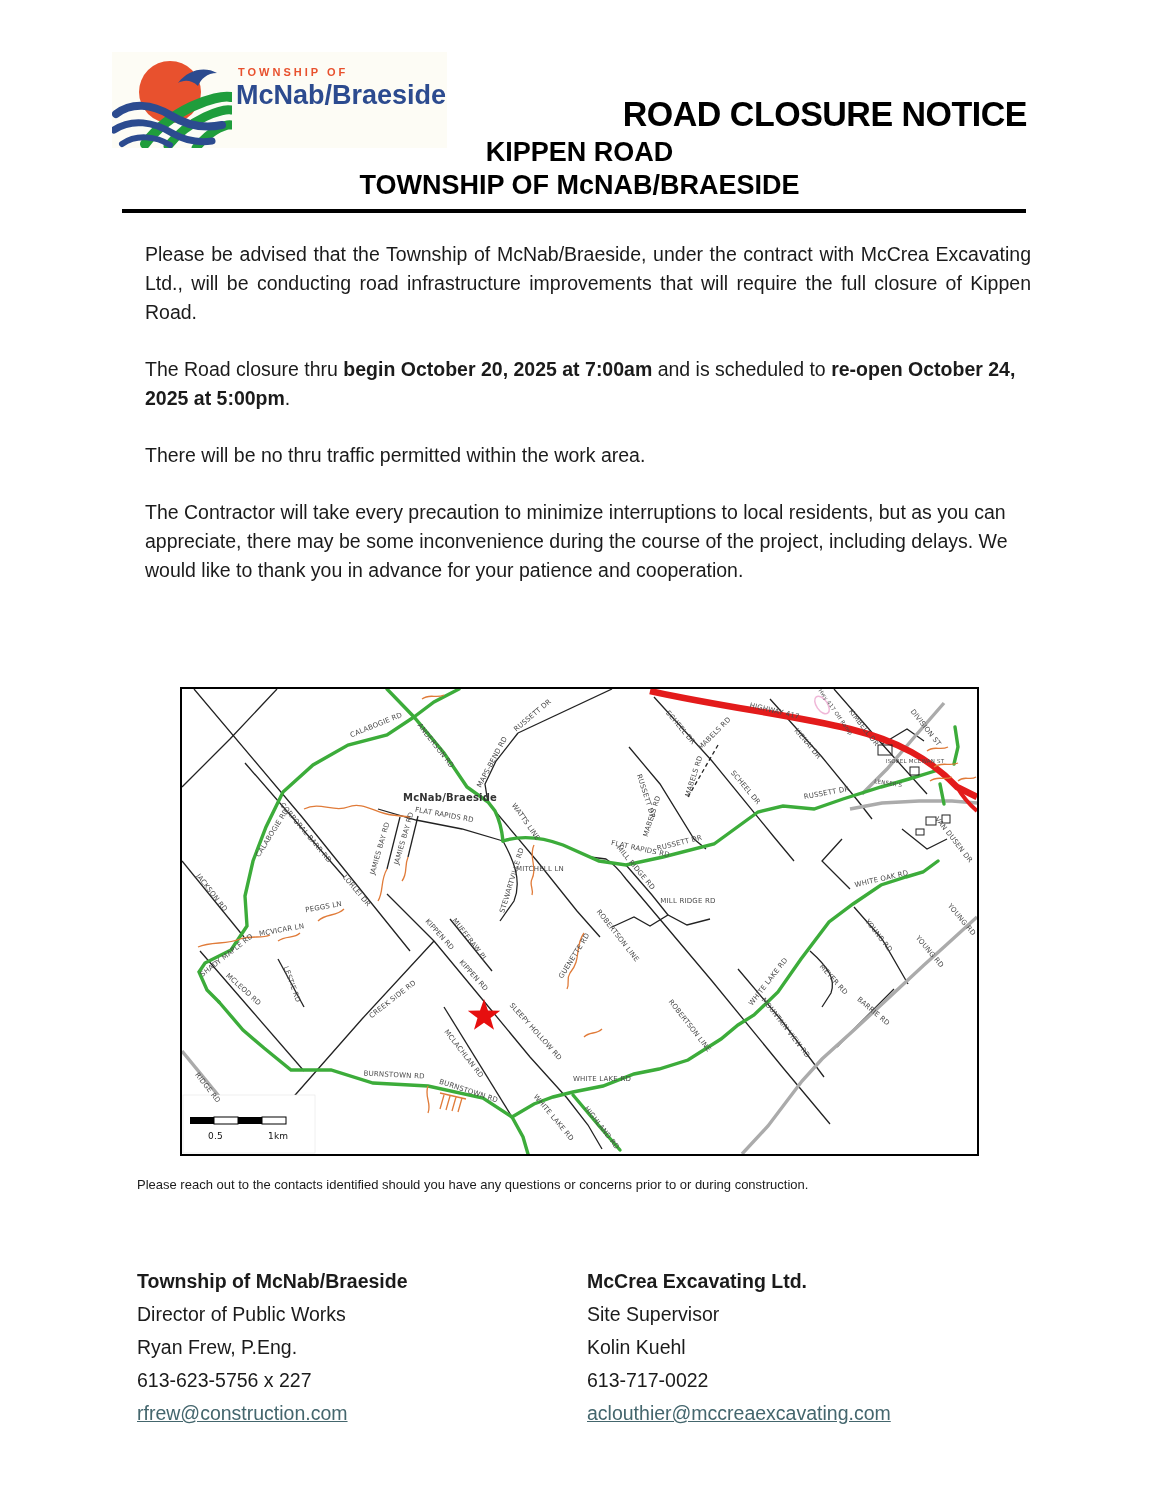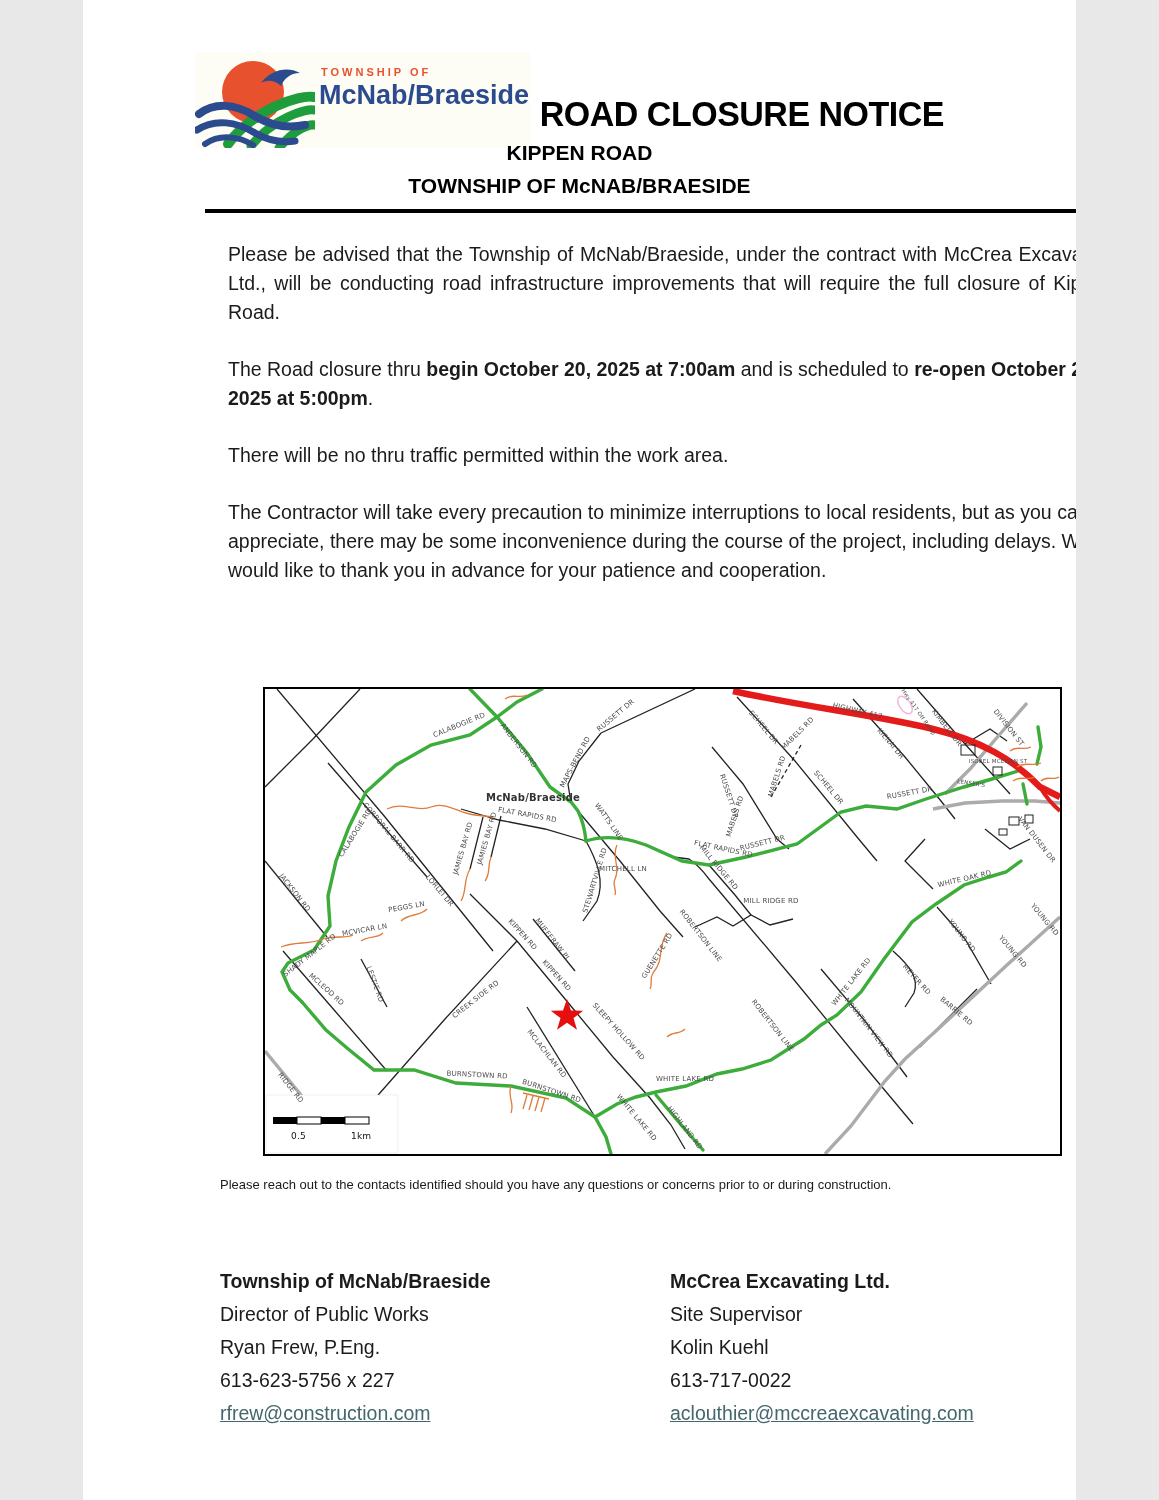--- a/index.html
+++ b/index.html
@@ -1,28 +1,28 @@
 <!DOCTYPE html>
 <html><head>
 <meta charset="utf-8">
 <style>
   html,body{margin:0;padding:0;background:#e8e8e8;}
-  .page{position:relative;width:993px;height:1500px;background:#ffffff;margin:0 auto;
+  .page{position:relative;width:1159px;height:1500px;background:#ffffff;margin:0 auto;
         font-family:"Liberation Sans",sans-serif;color:#1b1b1b;overflow:hidden;}
 
   
   .logo{position:absolute;left:112px;top:52px;width:335px;height:96px;background:#fdfcf5;}
   .logo svg{position:absolute;left:0;top:0;}
   .logo .twp{position:absolute;left:126px;top:14px;font-size:11px;font-weight:bold;
              letter-spacing:3px;color:#e8512e;}
   .logo .nm{position:absolute;left:124px;top:28px;font-size:27px;font-weight:bold;color:#2c4b8f;}
   .title{position:absolute;top:72px;right:132px;font-size:34px;font-weight:bold;
          letter-spacing:-0.5px;color:#000;transform:scaleY(1.04);}
   .subtitle{position:absolute;top:136px;left:0;width:100%;text-align:center;
-            font-size:21px;font-weight:bold;color:#000;line-height:33px;}
+            font-size:27px;font-weight:bold;color:#000;line-height:33px;}
   .rule{position:absolute;top:209px;left:122px;width:904px;height:4px;background:#000;}
 
   
   .body{position:absolute;top:212px;left:137px;width:886px;font-size:19.5px;line-height:29px;margin-left:8px;}
   .body p{margin:28px 0 0 0;}
   .body p.just{text-align:justify;}
   .body b{font-weight:bold;}
 
   
   .map{position:absolute;top:687px;left:180px;width:795px;height:465px;margin:0;

